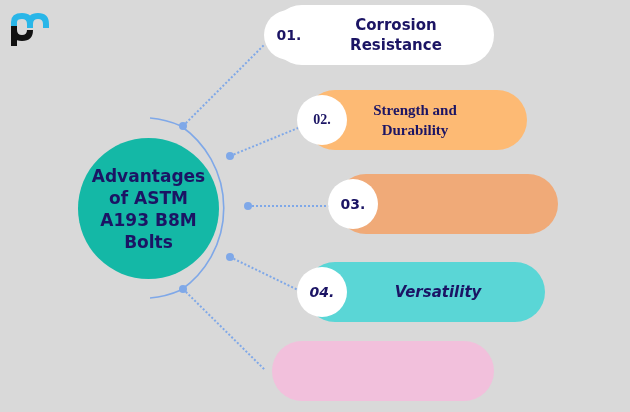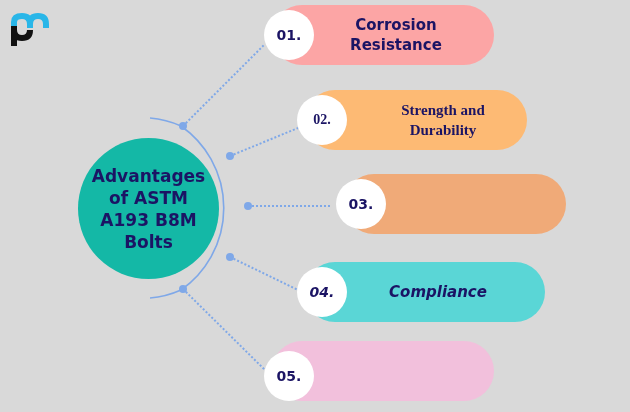--- a/index.html
+++ b/index.html
@@ -38,34 +38,33 @@
     <circle cx="248" cy="206" r="4"></circle>
     <circle cx="230" cy="257" r="4"></circle>
     <circle cx="183" cy="289" r="4"></circle>
   </g>
 </svg>
 
 <div class="hub">
   <span>Advantages of ASTM A193 B8M Bolts</span>
 </div>
 
-<div class="pill" style="left:272px;top:5px;width:222px;background:#fca5a5;">
+<div class="pill" style="left:272px;top:5px;width:222px;background:#ffffff;">
   <div class="num">01.</div>
   <div class="label">Corrosion Resistance</div>
 </div>
 
 <div class="pill" style="left:305px;top:90px;width:222px;background:#fdba74;font-family:Liberation Serif, serif;">
   <div class="num">02.</div>
-  <div class="label" style="width:120px;flex:none;margin-left:78px;padding:0;">Strength and Durability</div>
+  <div class="label" style="width:120px;flex:none;margin-left:50px;padding:0;">Strength and Durability</div>
 </div>
 
-<div class="pill" style="left:344px;top:174px;width:222px;background:#f0aa78;">
+<div class="pill" style="left:336px;top:174px;width:222px;background:#f0aa78;">
   <div class="num">03.</div>
 </div>
 
 <div class="pill" style="left:305px;top:262px;width:240px;background:#5ad6d6;font-style:italic;">
   <div class="num">04.</div>
-  <div class="label">Compliance</div>
+  <div class="label">Versatility</div>
 </div>
 
 <div class="pill" style="left:272px;top:341px;width:222px;background:#f2c0dc;">
-  <div class="num" style="top:10px;">05.</div>
 </div>
 
 </body></html>

